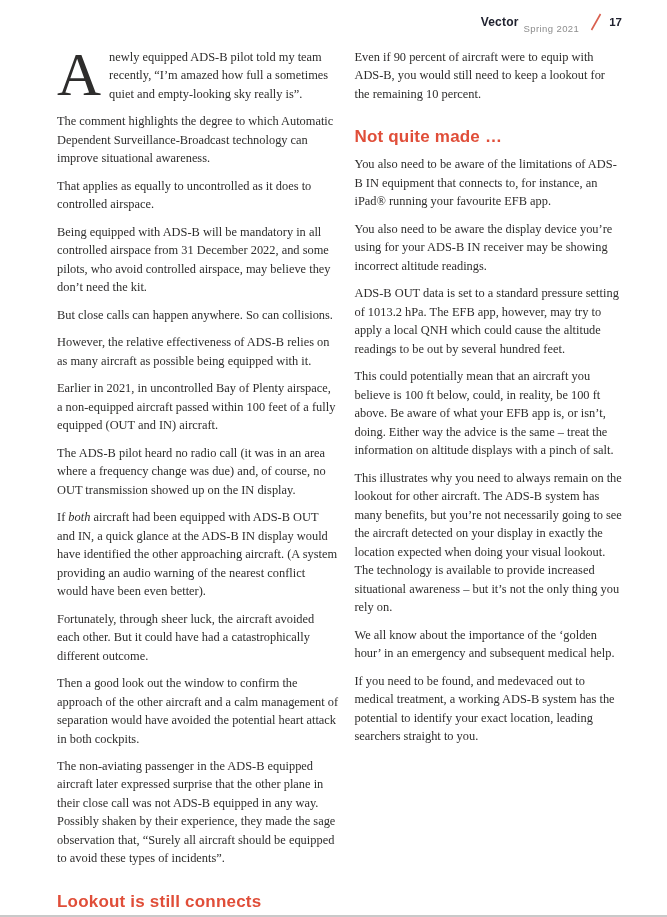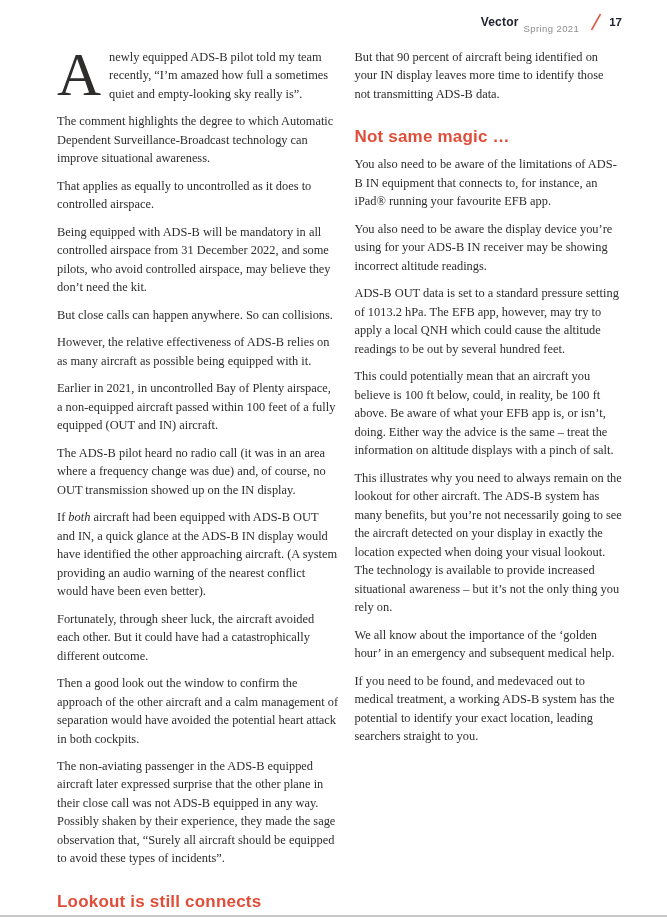--- a/index.html
+++ b/index.html
@@ -80,22 +80,22 @@
         <p class="body-para"><span>Earlier in 2021, in uncontrolled Bay of Plenty airspace, a non-equipped aircraft passed within 100 feet of a fully equipped (OUT and IN) aircraft.</span></p>
         <p class="body-para"><span>The ADS-B pilot heard no radio call (it was in an area where a frequency change was due) and, of course, no OUT transmission showed up on the IN display.</span></p>
         <p class="body-para"><span>If </span><span class="italic">both</span><span> aircraft had been equipped with ADS-B OUT and IN, a quick glance at the ADS-B IN display would have identified the other approaching aircraft. (A system providing an audio warning of the nearest conflict would have been even better).</span></p>
         <p class="body-para"><span>Fortunately, through sheer luck, the aircraft avoided each other. But it could have had a catastrophically different outcome.</span></p>
         <p class="body-para"><span>Then a good look out the window to confirm the approach of the other aircraft and a calm management of separation would have avoided the potential heart attack in both cockpits.</span></p>
         <p class="body-para"><span>The non-aviating passenger in the ADS-B equipped aircraft later expressed surprise that the other plane in their close call was not ADS-B equipped in any way. Possibly shaken by their experience, they made the sage observation that, “Surely all aircraft should be equipped to avoid these types of incidents”.</span></p>
         <h2 class="section-heading">Lookout is still connects</h2>
       </div>
     <div class="col col-right">
       <div id="col-right-items">
-          <p class="body-para"><span>But that 90 percent of aircraft being identified on your IN display leaves more time to identify those not transmitting ADS-B data.</span></p>
-          <h2 class="section-heading">Not same magic …</h2>
+          <p class="body-para"><span>Even if 90 percent of aircraft were to equip with ADS-B, you would still need to keep a lookout for the remaining 10 percent.</span></p>
+          <h2 class="section-heading">Not quite made …</h2>
           <p class="body-para"><span>You also need to be aware of the limitations of ADS-B IN equipment that connects to, for instance, an iPad® running your favourite EFB app.</span></p>
           <p class="body-para"><span>You also need to be aware the display device you’re using for your ADS-B IN receiver may be showing incorrect altitude readings.</span></p>
           <p class="body-para"><span>ADS-B OUT data is set to a standard pressure setting of 1013.2 hPa. The EFB app, however, may try to apply a local QNH which could cause the altitude readings to be out by several hundred feet.</span></p>
           <p class="body-para"><span>This could potentially mean that an aircraft you believe is 100 ft below, could, in reality, be 100 ft above. Be aware of what your EFB app is, or isn’t, doing. Either way the advice is the same – treat the information on altitude displays with a pinch of salt.</span></p>
           <p class="body-para"><span>This illustrates why you need to always remain on the lookout for other aircraft. The ADS-B system has many benefits, but you’re not necessarily going to see the aircraft detected on your display in exactly the location expected when doing your visual lookout. The technology is available to provide increased situational awareness – but it’s not the only thing you rely on.</span></p>
           <p class="body-para"><span>We all know about the importance of the ‘golden hour’ in an emergency and subsequent medical help.</span></p>
           <p class="body-para"><span>If you need to be found, and medevaced out to medical treatment, a working ADS-B system has the potential to identify your exact location, leading searchers straight to you.</span></p>
         </div>
 
     </div>

